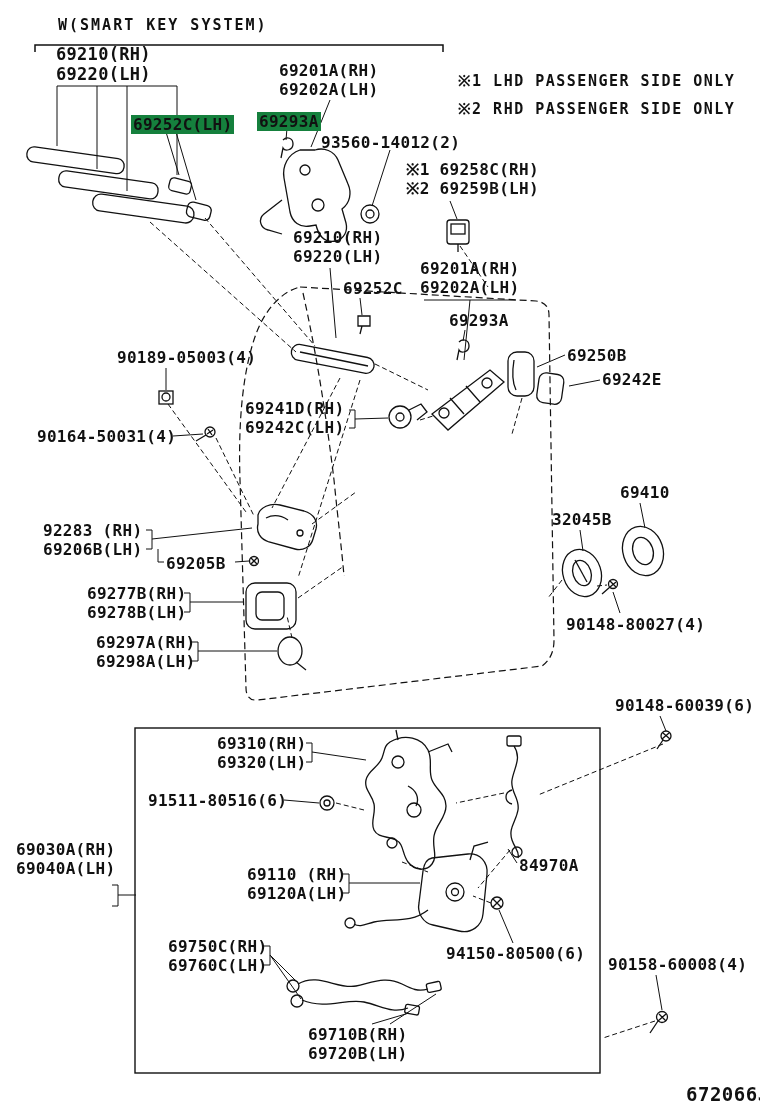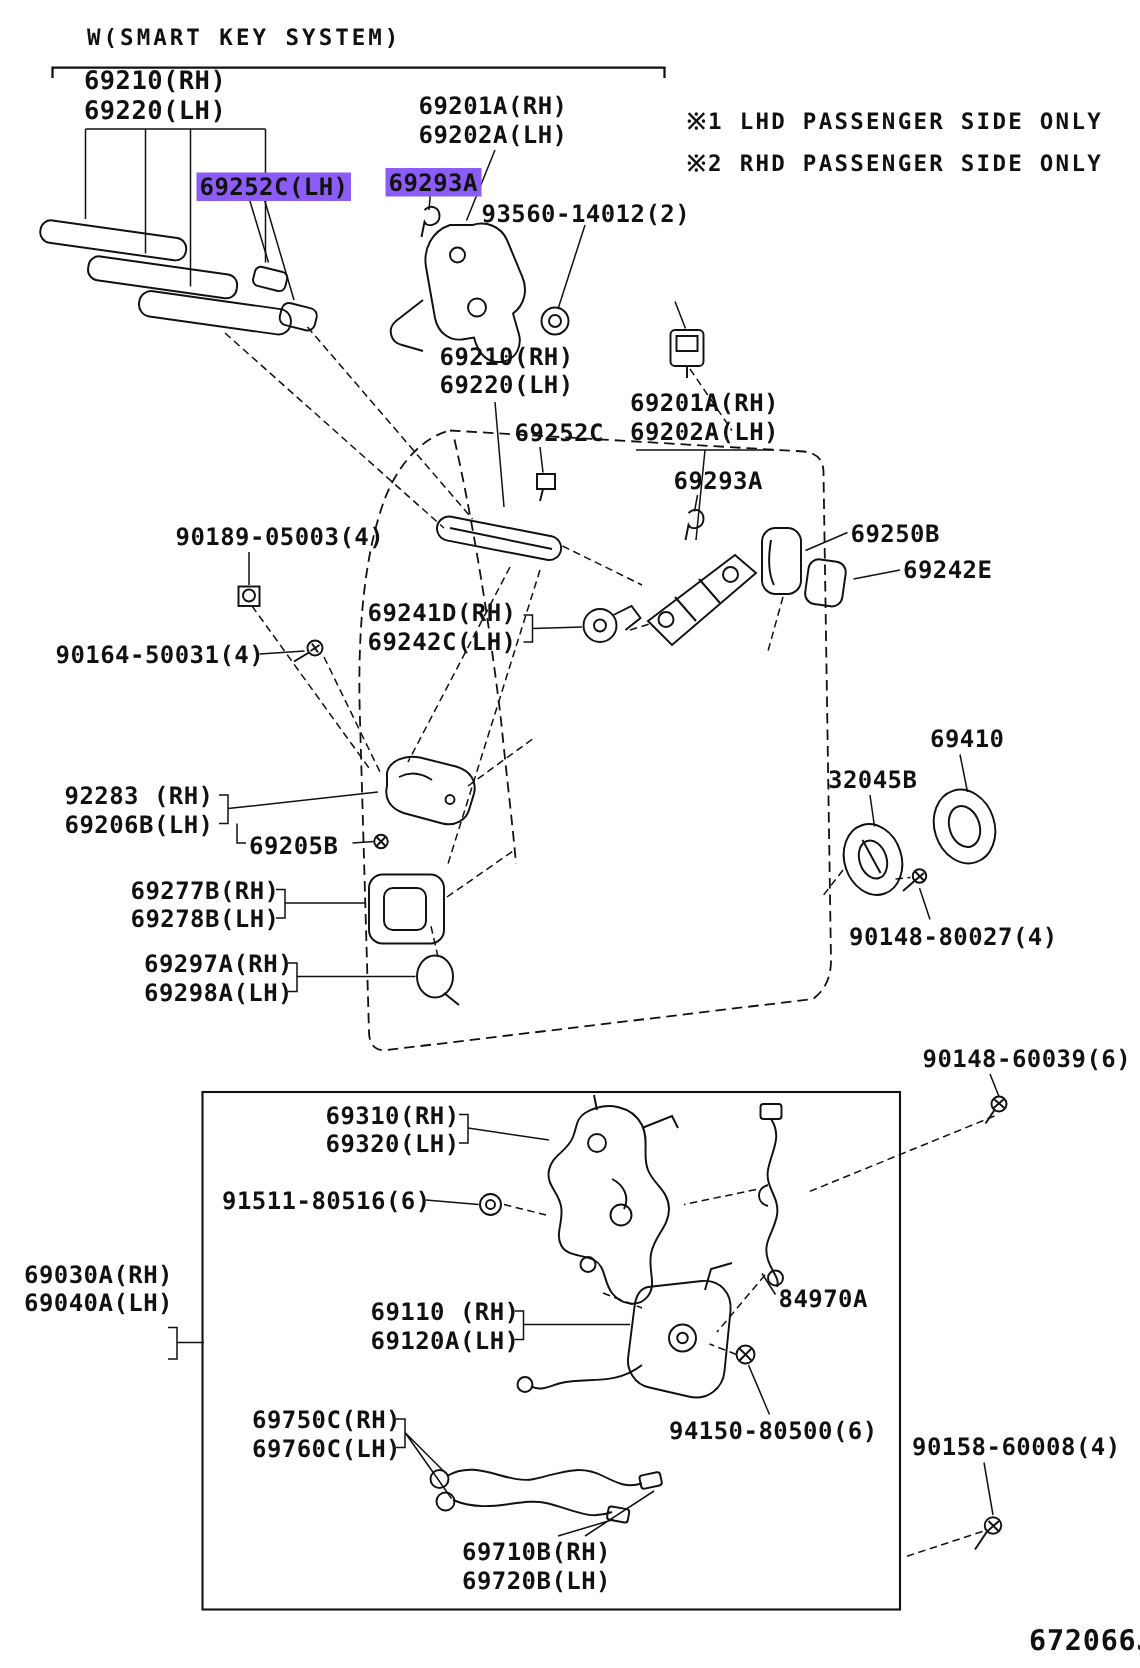--- a/index.html
+++ b/index.html
@@ -4,21 +4,21 @@
 <style>
   html,body{margin:0;padding:0;background:#fff;}
   .canvas{position:relative;width:760px;height:1112px;background:#fff;overflow:hidden;
           font-family:"DejaVu Sans Mono","Liberation Mono",monospace;color:#111;}
   .art{position:absolute;left:0;top:0;}
   .lbl{position:absolute;font-weight:bold;font-size:16px;line-height:19px;letter-spacing:.3px;white-space:nowrap;}
   .lbl.big{font-size:17px;line-height:20px;}
   .lbl.header{font-size:15px;letter-spacing:2px;}
   .lbl.note{font-size:15px;letter-spacing:1.5px;}
   .lbl.doc{font-size:19px;letter-spacing:.5px;}
-  .lbl.bg{background:#8b5cf6;padding:0 2px;}
+  .lbl.bg{background:#15803d;padding:0 2px;}
 </style>
 </head>
 <body>
 
 <div class="canvas">
 
   <svg class="art" width="760" height="1112" viewBox="0 0 760 1112">
 
     <path d="M35 52 L35 45 H443 V52" fill="none" stroke="#111" stroke-width="1.5"></path>
 
@@ -233,20 +233,24 @@
     <div>69202A(LH)</div>
   </div>
 
   <div class="lbl note" style="left:458px;top:72px">※1 LHD PASSENGER SIDE ONLY</div>
   <div class="lbl note" style="left:458px;top:100px">※2 RHD PASSENGER SIDE ONLY</div>
 
   <div class="lbl bg" style="left:131px;top:115px">69252C(LH)</div>
   <div class="lbl bg" style="left:257px;top:112px">69293A</div>
   <div class="lbl" style="left:321px;top:133px">93560-14012(2)</div>
 
+  <div class="lbl" style="left:406px;top:160px">
+    <div>※1 69258C(RH)</div>
+    <div>※2 69259B(LH)</div>
+  </div>
 
   <div class="lbl" style="left:293px;top:228px">
     <div>69210(RH)</div>
     <div>69220(LH)</div>
   </div>
 
   <div class="lbl" style="left:420px;top:259px">
     <div>69201A(RH)</div>
     <div>69202A(LH)</div>
   </div>

